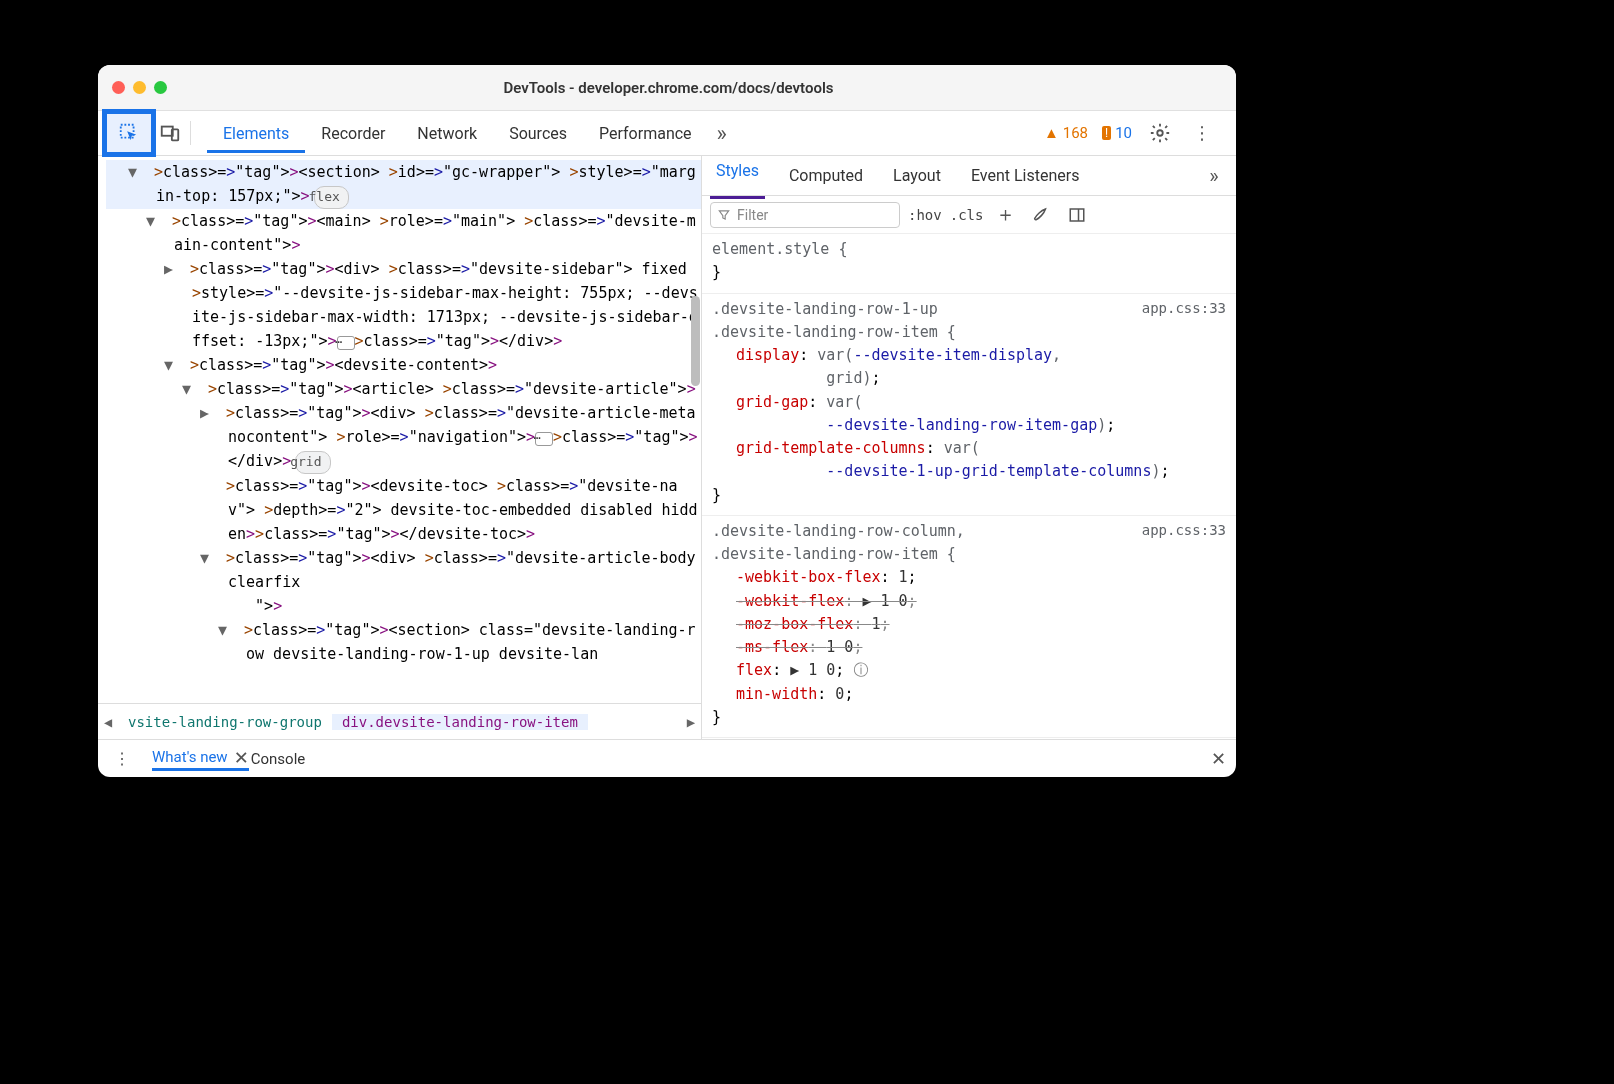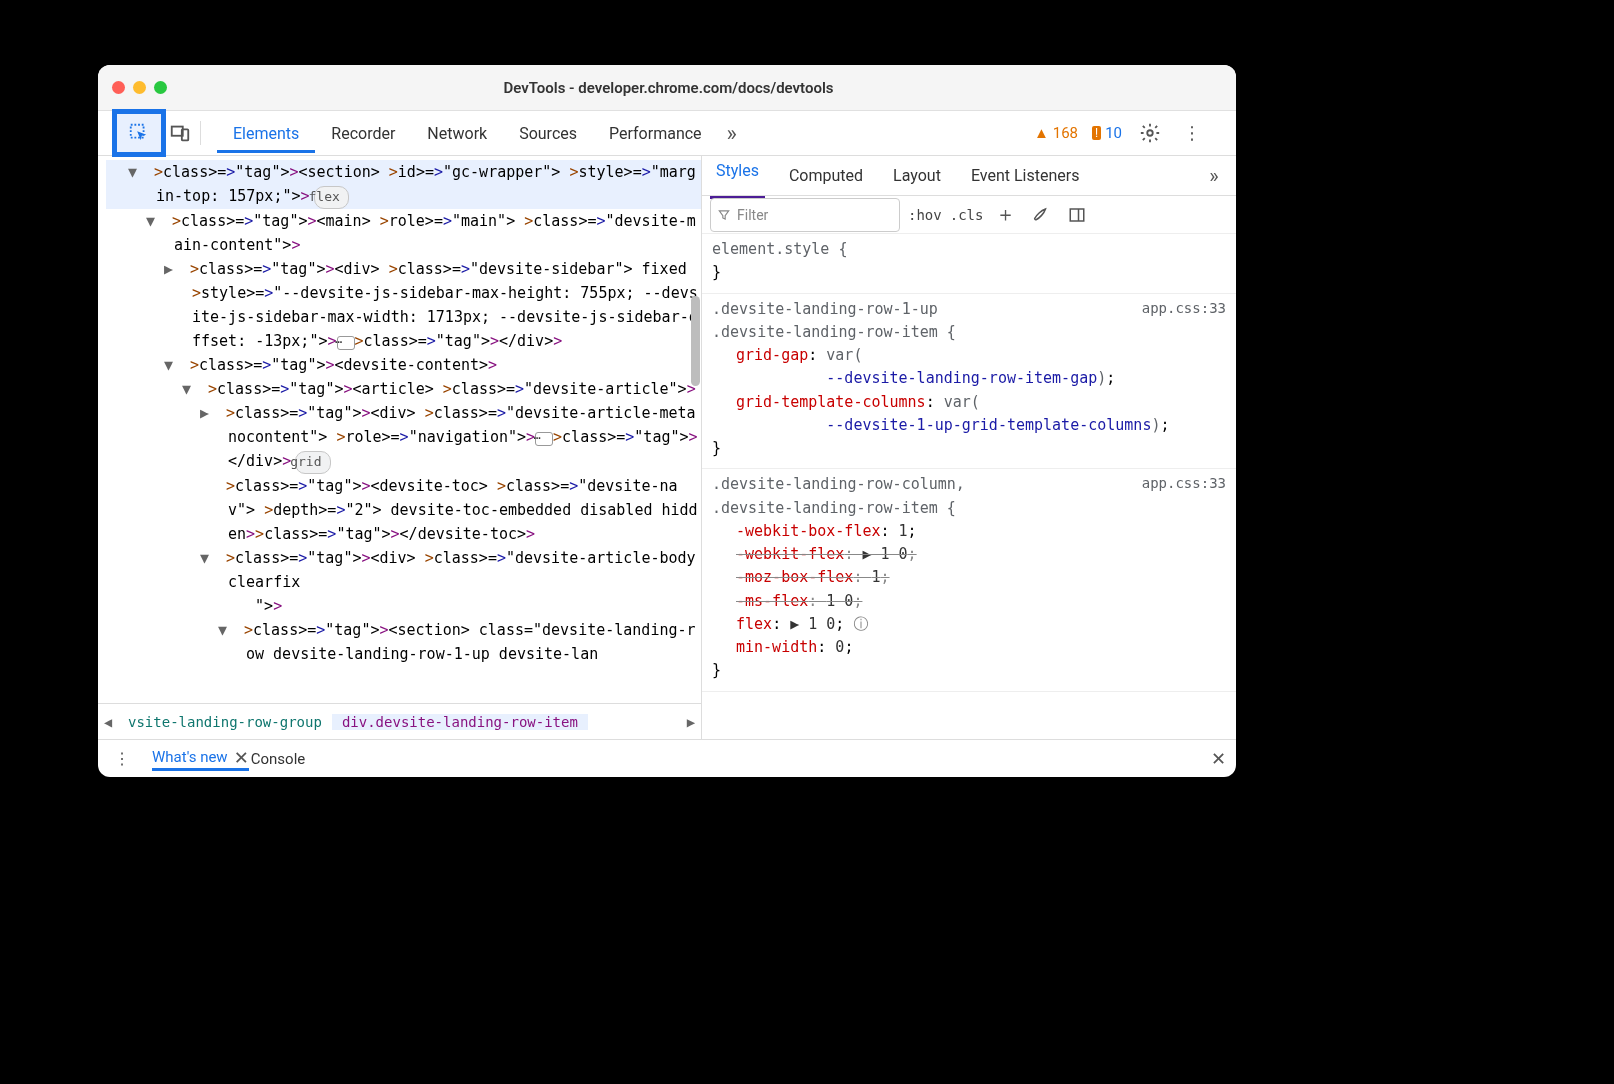--- a/index.html
+++ b/index.html
@@ -3,21 +3,21 @@
 <meta charset="utf-8">
 <style>
 * { margin:0; padding:0; box-sizing:border-box; }
 body { background:#000; font-family:-apple-system,BlinkMacSystemFont,"Segoe UI",Roboto,sans-serif; width:1614px; height:1084px; position:relative; }
 .window { position:absolute; left:98px; top:65px; width:1138px; height:712px; background:#fff; border-radius:12px; box-shadow:0 20px 60px rgba(0,0,0,0.5); overflow:hidden; display:flex; flex-direction:column; }
 .titlebar { height:46px; display:flex; align-items:center; padding:0 14px; background:#f5f5f5; border-bottom:1px solid #e0e0e0; }
 .traffic { display:flex; gap:8px; }
 .dot { width:13px; height:13px; border-radius:50%; }
 .dot.red{background:#ff5f57}.dot.yellow{background:#febc2e}.dot.green{background:#28c840}
 .title { flex:1; text-align:center; font-size:15px; font-weight:600; color:#333; }
-.toolbar { height:45px; display:flex; align-items:center; background:#fff; border-bottom:1px solid #ddd; padding:0 20px; }
+.toolbar { height:45px; display:flex; align-items:center; background:#fff; border-bottom:1px solid #ddd; padding:0 10px; }
 .highlight-box { width:54px; height:48px; border:5px solid #1a73e8; display:flex; align-items:center; justify-content:center; background:#e8f0fe; margin-left:-6px; margin-top:-1px; }
 .icon-btn { width:28px; height:28px; display:flex; align-items:center; justify-content:center; color:#555; }
 .tabs { display:flex; gap:0; margin-left:10px; }
 .tab { padding:10px 16px; font-size:16px; color:#333; cursor:pointer; }
 .tab.active { color:#1a73e8; border-bottom:3px solid #1a73e8; padding-bottom:7px; }
 .toolbar-right { margin-left:auto; display:flex; align-items:center; gap:14px; padding-right:10px; }
 .warn { color:#e37400; font-size:15px; display:flex; align-items:center; gap:4px; }
 .issue { color:#1a73e8; font-size:15px; display:flex; align-items:center; gap:4px; }
 .panes { flex:1; display:flex; overflow:hidden; }
 .left-pane { width:604px; display:flex; flex-direction:column; border-right:1px solid #ddd; }
@@ -33,21 +33,21 @@
 .scrollbar-pseudo { position:absolute; right:1px; top:140px; width:9px; height:90px; background:#bdbdbd; border-radius:5px; }
 .breadcrumbs { height:36px; display:flex; align-items:center; border-top:1px solid #ddd; font-family:Menlo,monospace; font-size:14px; overflow:hidden; }
 .bc-arrow { width:20px; text-align:center; color:#666; }
 .bc-item { padding:0 10px; color:#0f766e; white-space:nowrap; }
 .bc-item.active { background:#e8f0fe; color:#881280; }
 .right-pane { flex:1; display:flex; flex-direction:column; }
 .styles-tabs { height:40px; display:flex; align-items:center; border-bottom:1px solid #ddd; padding:0 8px; gap:18px; }
 .stab { font-size:16px; color:#333; padding:8px 6px; cursor:pointer; }
 .stab.active { color:#1a73e8; border-bottom:3px solid #4c1d95; padding-bottom:16px; }
 .filter-row { height:38px; display:flex; align-items:center; padding:0 8px; border-bottom:1px solid #eee; gap:8px; }
-.filter-input { flex:0 0 190px; height:26px; border:1px solid #ccc; border-radius:4px; display:flex; align-items:center; padding:16px 6px; color:#888; font-size:14px; }
+.filter-input { flex:0 0 190px; height:26px; border:1px solid #ccc; border-radius:4px; display:flex; align-items:center; padding:8px 6px; color:#888; font-size:14px; }
 .hov { font-family:Menlo,monospace; font-size:14px; color:#444; }
 .styles-body { flex:1; overflow:auto; font-family:Menlo,monospace; font-size:15px; line-height:1.55; position:relative; }
 .rule { border-bottom:1px solid #eee; padding:4px 10px 8px; }
 .rule-link { float:right; color:#5f6368; font-size:14px; }
 .sel-txt { color:#5f6368; }
 .prop { color:#c80000; }
 .val { color:#333; }
 .var { color:#5f6368; }
 .varname { color:#1a1aa6; }
 .indent { padding-left:24px; }
@@ -177,20 +177,21 @@
           </div>
       </div>
       <div class="styles-body" id="styles-body">
           <div class="rule">
             <div class="sel-txt">element.style {</div>
             <div>}</div>
           </div>
           <div class="rule">
             <span class="rule-link">app.css:33</span>
             <div class="sel-txt">.devsite-landing-row-1-up<br>.devsite-landing-row-item {</div>
+            <div class="indent"><span class="prop">display</span>: <span class="var">var(</span><span class="varname">--devsite-item-display</span><span class="var">,<br>&nbsp;&nbsp;&nbsp;&nbsp;&nbsp;&nbsp;&nbsp;&nbsp;&nbsp;&nbsp;grid)</span>;</div>
             <div class="indent"><span class="prop">grid-gap</span>: <span class="var">var(<br>&nbsp;&nbsp;&nbsp;&nbsp;&nbsp;&nbsp;&nbsp;&nbsp;&nbsp;&nbsp;</span><span class="varname">--devsite-landing-row-item-gap</span><span class="var">)</span>;</div>
             <div class="indent"><span class="prop">grid-template-columns</span>: <span class="var">var(<br>&nbsp;&nbsp;&nbsp;&nbsp;&nbsp;&nbsp;&nbsp;&nbsp;&nbsp;&nbsp;</span><span class="varname">--devsite-1-up-grid-template-columns</span><span class="var">)</span>;</div>
             <div>}</div>
           </div>
           <div class="rule">
             <span class="rule-link">app.css:33</span>
             <div class="sel-txt">.devsite-landing-row-column,<br>.devsite-landing-row-item {</div>
             <div class="indent"><span class="prop">-webkit-box-flex</span>: <span class="val">1</span>;</div>
             <div class="indent strike"><span class="prop">-webkit-flex</span>: <span class="val">▶ 1 0</span>;</div>
             <div class="indent strike"><span class="prop">-moz-box-flex</span>: <span class="val">1</span>;</div>

